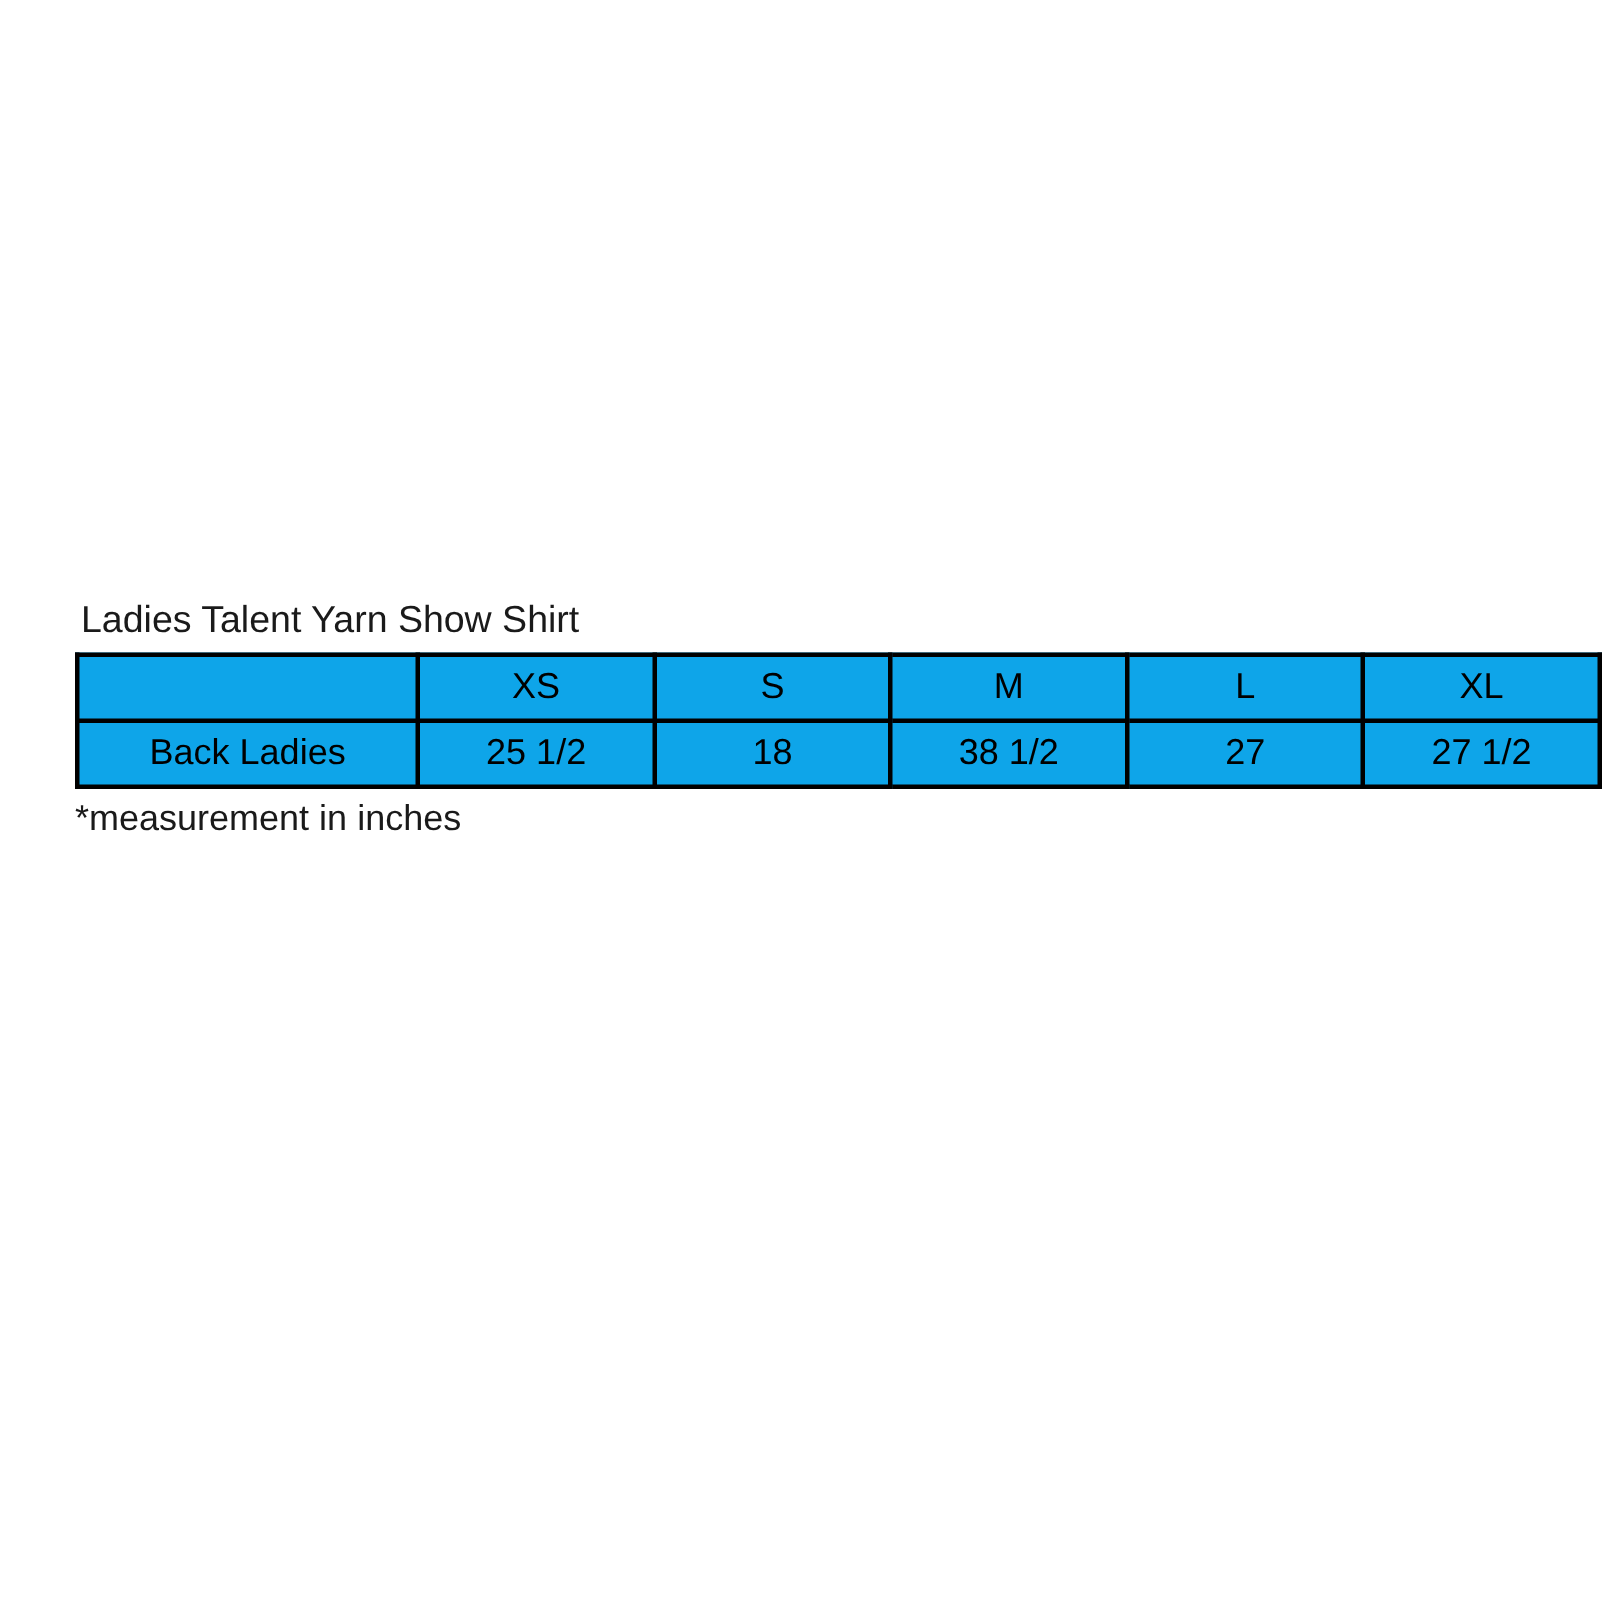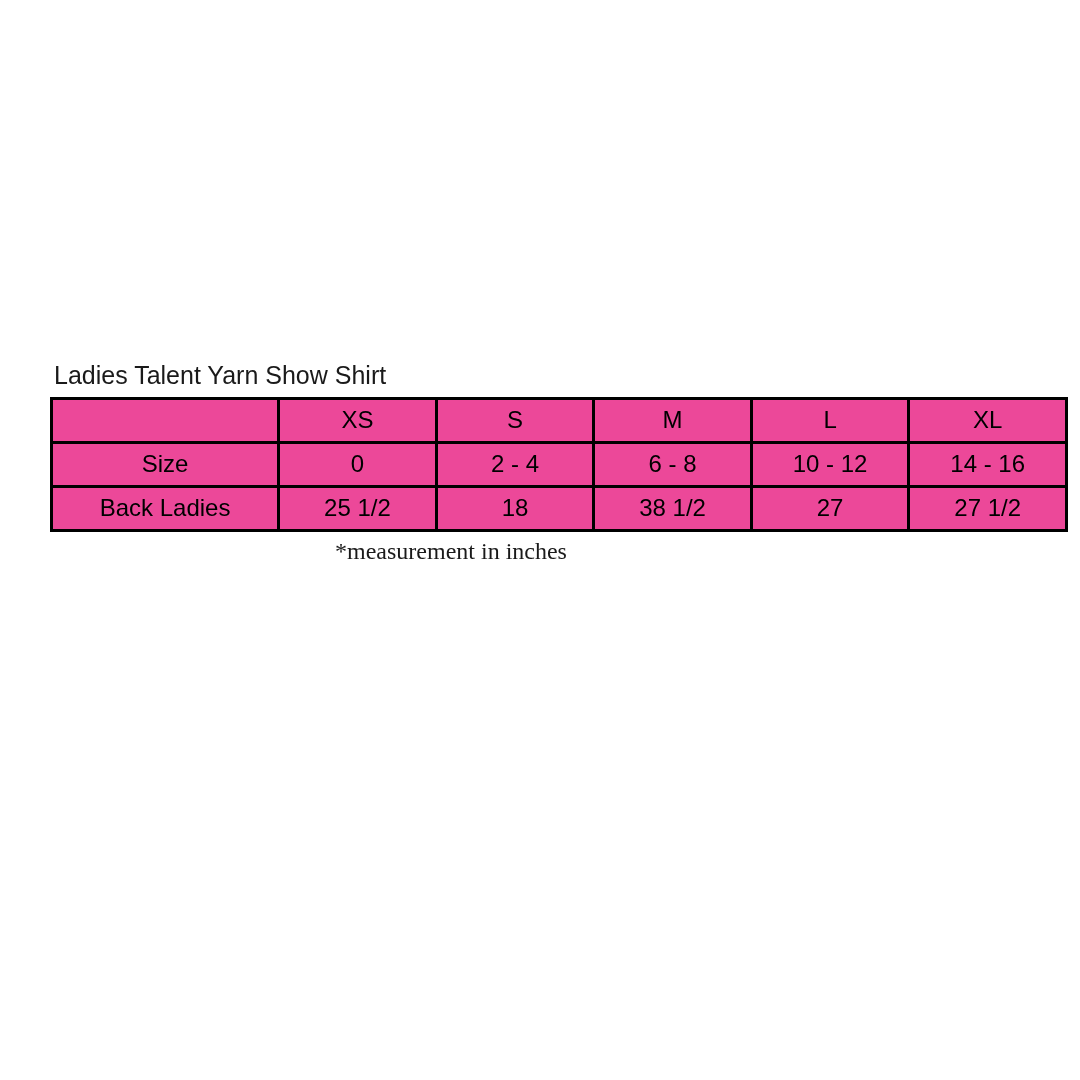--- a/index.html
+++ b/index.html
@@ -20,65 +20,64 @@
     position: absolute;
     left: 0;
     top: 0;
     width: 1080px;
     height: 1080px;
   }
 
   .chart-block {
     position: absolute;
     left: 26px;
-    top: 362px;
+    top: 400px;
     width: 952px;
     padding-left: 24px;
   }
 
   .chart-title {
     font-size: 25px;
     line-height: 1.1;
     color: #1a1a1a;
     padding-left: 4px;
     margin-bottom: 7px;
     white-space: nowrap;
   }
 
   table.size-table {
     border-collapse: collapse;
     table-layout: fixed;
     width: 1018px;
-    background: #ec4899;
+    background: #0ea5e9;
   }
 
   table.size-table td,
   table.size-table th {
     border: 3px solid #000000;
     height: 41px;
     font-size: 24px;
     font-weight: normal;
     text-align: center;
     vertical-align: middle;
     padding: 0;
     color: #000000;
     white-space: nowrap;
   }
 
   table.size-table col.c-label { width: 222px; }
   table.size-table col.c-size  { width: 154px; }
 
   .footnote {
     font-size: 24px;
-    text-align: center;
+    text-align: left;
     margin-top: 6px;
     padding-right: 150px;
     color: #1a1a1a;
     white-space: nowrap;
-    font-family: Liberation Serif, serif;
   }
 </style>
 </head>
 <body>
 
 <div class="sheet">
   <div class="chart-block">
 
     <div class="chart-title">Ladies Talent Yarn Show Shirt</div>
 
@@ -96,28 +95,20 @@
           <th></th>
           <th>XS</th>
           <th>S</th>
           <th>M</th>
           <th>L</th>
           <th>XL</th>
         </tr>
       </thead>
       <tbody>
         <tr>
-          <td>Size</td>
-          <td>0</td>
-          <td>2 - 4</td>
-          <td>6 - 8</td>
-          <td>10 - 12</td>
-          <td>14 - 16</td>
-        </tr>
-        <tr>
           <td>Back Ladies</td>
           <td>25 1/2</td>
           <td>18</td>
           <td>38 1/2</td>
           <td>27</td>
           <td>27 1/2</td>
         </tr>
       </tbody>
     </table>
 

